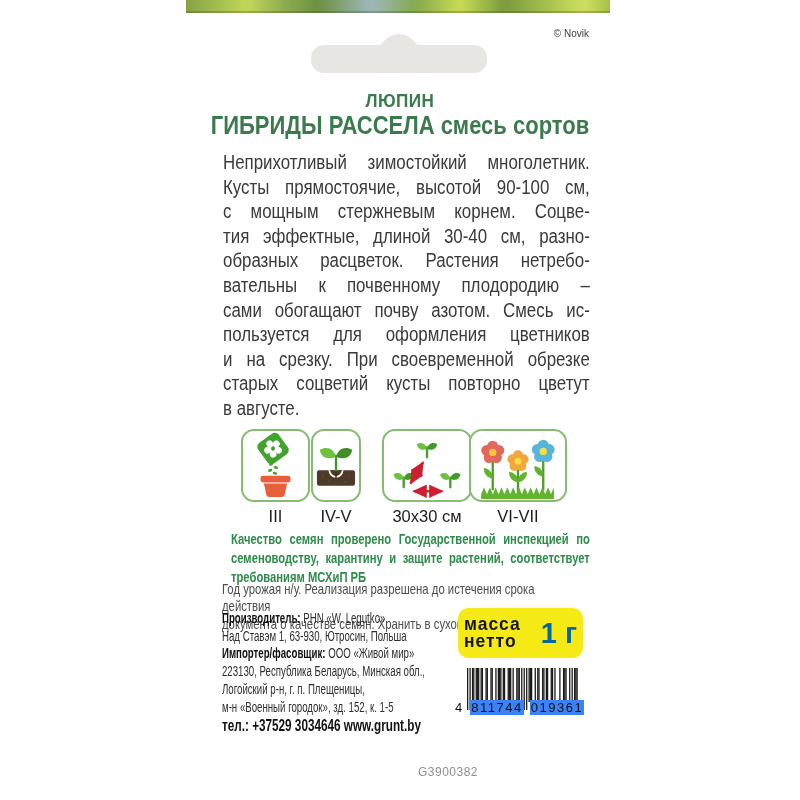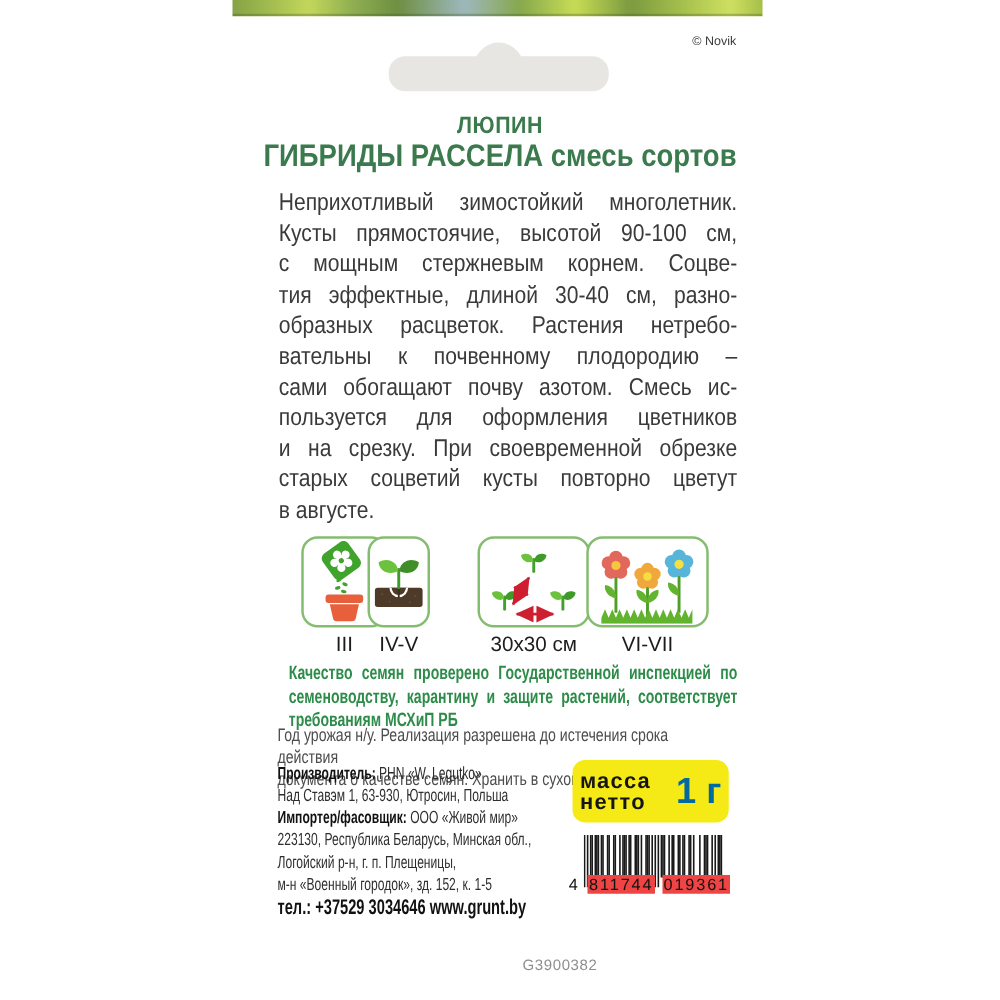--- a/index.html
+++ b/index.html
@@ -24,21 +24,21 @@
   .variety-name{position:absolute;left:0;top:111px;width:100%;text-align:center;font-size:25px;font-weight:bold;
              color:#3a7a4d;transform:scaleX(.88);}
 
   .description{position:absolute;left:223px;top:150px;width:424px;transform:scaleX(.865);transform-origin:0 0;
                font-size:19.5px;line-height:24.6px;color:#3a3a3a;}
   .body-line{text-align:justify;text-align-last:justify;}
   .body-line:last-child{text-align-last:left;}
 
   
   .picto{position:absolute;top:429px;text-align:center;}
-  .p1{left:241px;width:69px;} .p2{left:294px;width:50px;} .p3{left:382px;width:90px;} .p4{left:469px;width:98px;}
+  .p1{left:241px;width:69px;} .p2{left:311px;width:50px;} .p3{left:382px;width:90px;} .p4{left:469px;width:98px;}
   .pbox{height:73px;border:2px solid #85bd70;border-radius:13px;background:#fff;box-sizing:border-box;padding:1px;}
   .pbox svg{display:block;width:100%;height:100%;}
   .plabel{margin-top:5px;font-size:16.5px;color:#1c1c1c;}
 
   .quality{position:absolute;left:231px;top:529px;width:495px;transform:scaleX(.725);transform-origin:0 0;
            font-size:15.5px;line-height:19px;font-weight:bold;color:#2e8c4a;}
   .q-line{text-align:justify;text-align-last:justify;}
   .q-line:last-child{text-align-last:left;}
 
   .storage{position:absolute;left:222px;top:581px;width:465px;transform:scaleX(.78);transform-origin:0 0;
@@ -52,21 +52,21 @@
   .netto{position:absolute;left:458px;top:608px;width:125px;height:50px;background:#f6ea16;border-radius:10px;
          display:flex;align-items:center;justify-content:center;gap:20px;}
   .netto-labels{font-weight:bold;font-size:17.5px;line-height:17px;letter-spacing:1px;color:#151515;}
   .netto-value{font-weight:bold;font-size:29px;color:#0369a1;white-space:nowrap;}
 
   .barcode{position:absolute;left:455px;top:668px;width:132px;}
   .barcode svg{display:block;margin-left:12px;}
   .barcode svg rect{fill:#191919;}
   .bc-digits{display:flex;margin-top:-10px;font-size:13px;color:#111;align-items:flex-start;}
   .bc-first{width:12px;}
-  .bcg{flex:1;text-align:center;background:#ef4444;margin:0 3px;letter-spacing:1.5px;}
+  .bcg{flex:1;text-align:center;background:#3b82f6;margin:0 3px;letter-spacing:1.5px;}
 
   .batch{position:absolute;left:0;top:765px;width:100%;text-align:center;font-size:12px;color:#8e8e8e;letter-spacing:.5px;padding-left:48px;}
 </style>
 </head>
 <body>
 
 <div class="canvas">
 
   <div class="photo-strip">
       <div class="blur"></div>

